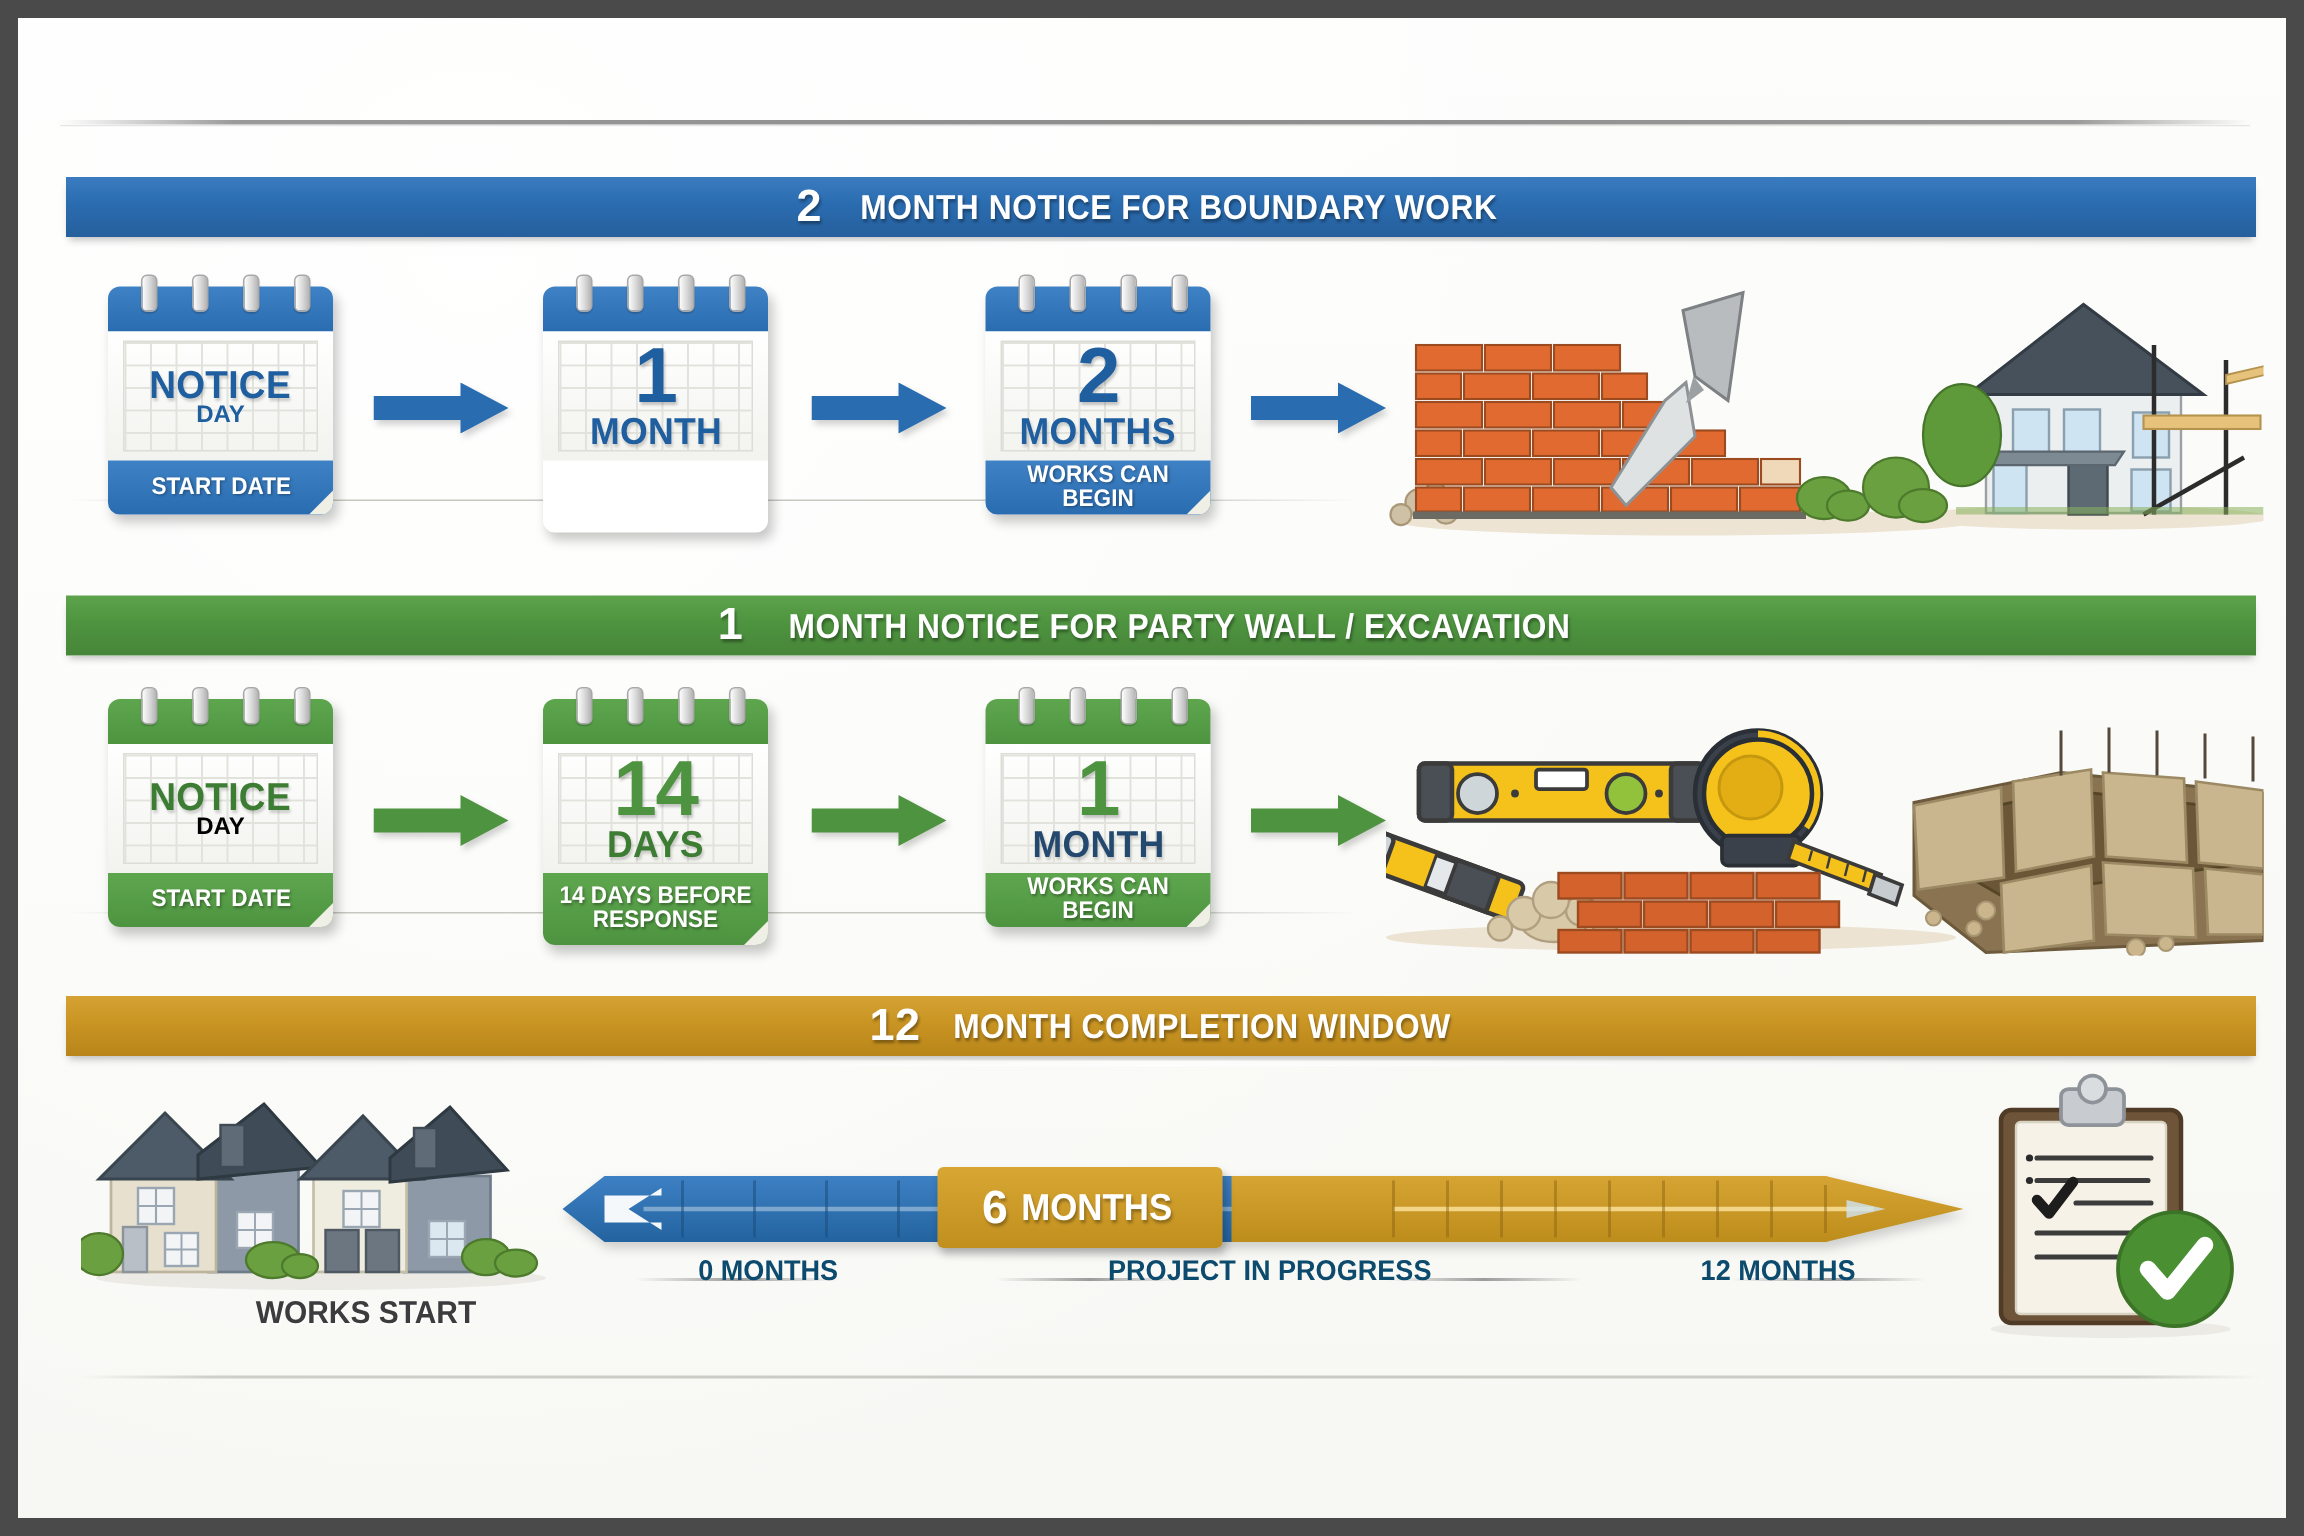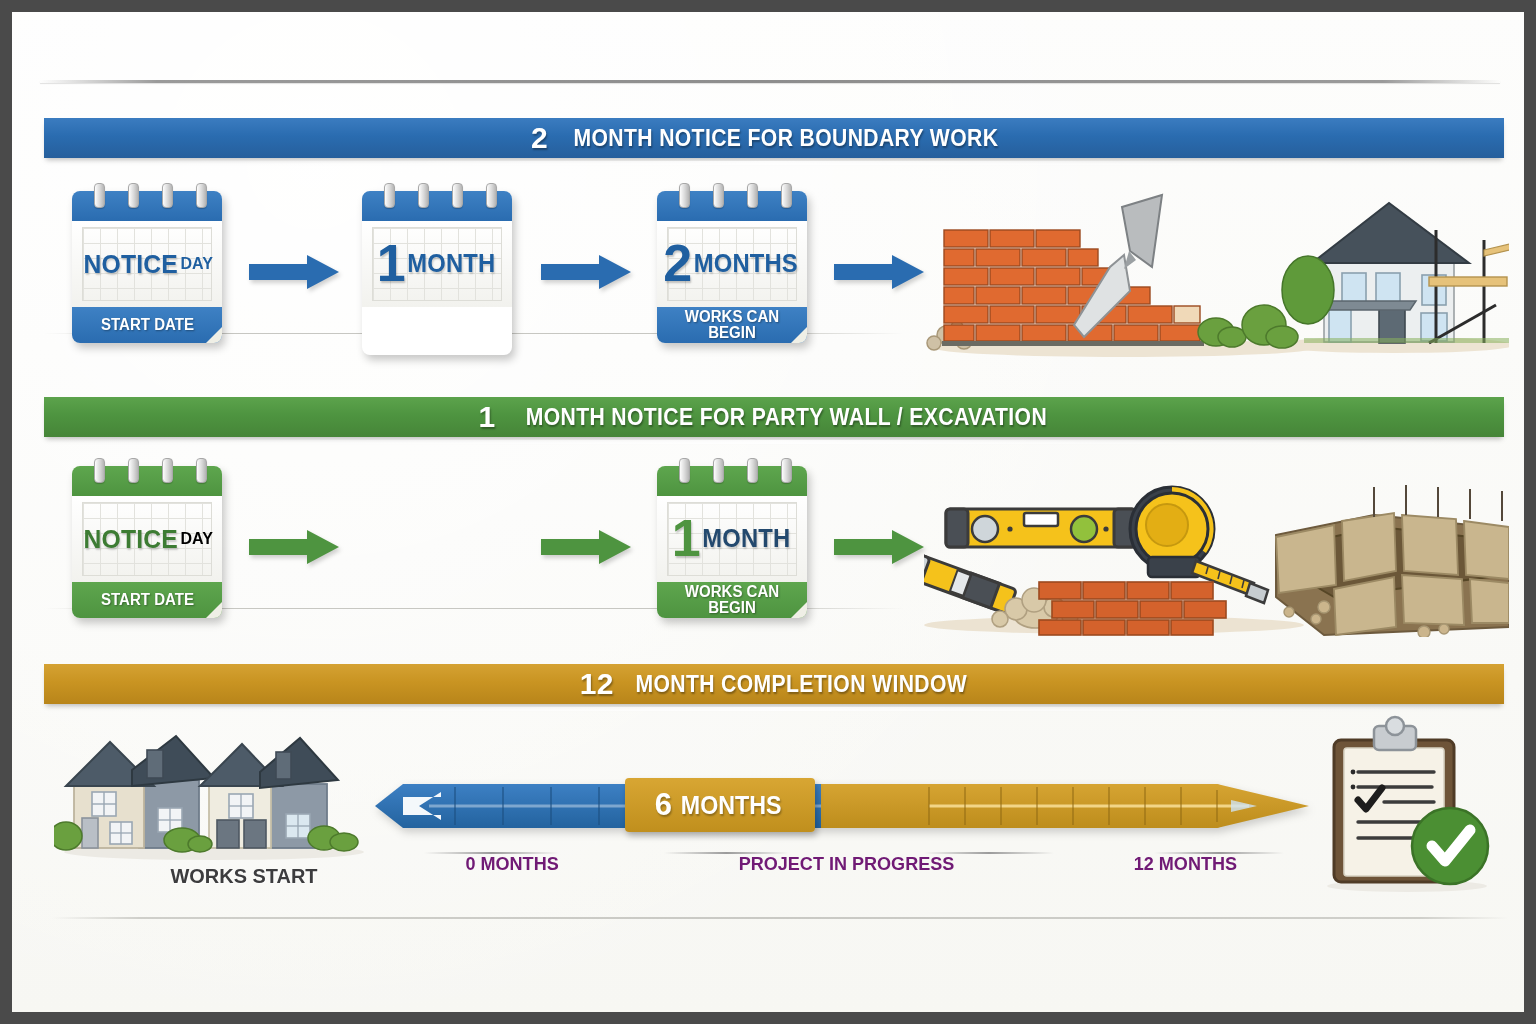--- a/index.html
+++ b/index.html
@@ -104,21 +104,21 @@
   .cal .grid {
     position: absolute; inset: 6px 10px 6px 10px;
     background-image:
       linear-gradient(to right, #e2e2dd 1px, transparent 1px),
       linear-gradient(to bottom, #e2e2dd 1px, transparent 1px);
     background-size: 17px 15px;
     border: 1px solid #ddddd7;
   }
   .cal .body .maintext {
     position: absolute; inset: 0;
-    display: flex; flex-direction: row;
+    display: flex; flex-direction: column;
     align-items: center; justify-content: center;
     line-height: .95;
     text-align: center;
   }
   .cal .num {
     font-size: 52px; font-weight: bold; letter-spacing: -1px;
     text-shadow: 1px 2px 2px rgba(0,0,0,.22);
   }
   .cal .word {
     font-size: 25px; font-weight: bold; letter-spacing: .2px;
@@ -163,23 +163,23 @@
   .arrow svg { width: 100%; height: 100%; display: block;
     filter: drop-shadow(2px 3px 2px rgba(0,0,0,.18)); }
 
   
   .illus { position: absolute; }
 
   
   #bottom { position: absolute; left: 32px; top: 700px; width: 1468px; height: 200px; }
   #tl-bar { position: absolute; left: 325px; top: 72px; width: 940px; height: 44px; }
   #tl-labels {
-    position: absolute; left: 325px; top: 138px; width: 940px; height: 28px;
+    position: absolute; left: 325px; top: 122px; width: 940px; height: 28px;
     display: flex; align-items: center; justify-content: space-between;
-    color: #701a75; font-size: 19px; font-weight: bold;
+    color: #0c4a6e; font-size: 19px; font-weight: bold;
   }
   #tl-labels .lbl { position: relative; padding: 0 14px; transform: scaleX(.95); white-space: nowrap;}
   .lbl-rule {
     position: absolute; top: 140px; height: 2px;
     background: linear-gradient(90deg, rgba(150,150,150,0), #9b9b9b, rgba(150,150,150,0));
   }
   #works-start {
     position: absolute; left: 70px; top: 152px; width: 260px;
     text-align: center; color: #3c3c3e; font-size: 21px; font-weight: bold;
     text-shadow: 1px 1px 1px rgba(255,255,255,.8);
@@ -412,20 +412,40 @@
           <span>START DATE</span>
         </div>
     </div>
 
     <div class="arrow" style="left:205px">
       <svg viewBox="0 0 90 34">
           <path d="M0 9 H58 V0 L90 17 L58 34 V25 H0 Z" fill="#4e9440"></path>
         </svg>
     </div>
 
+    <div class="cal green tall" style="left:318px">
+      <div class="hdr">
+        <div class="rings">
+          <div class="ring" style="left:22px"></div>
+            <div class="ring" style="left:56px"></div>
+          <div class="ring" style="left:90px"></div>
+            <div class="ring" style="left:124px"></div>
+        </div>
+      </div>
+      <div class="body">
+        <div class="grid"></div>
+        <div class="maintext">
+          <div class="num">14</div>
+          <div class="word word-green">DAYS</div>
+        </div>
+      </div>
+      <div class="foot">
+          <span>14 DAYS BEFORE RESPONSE</span>
+        </div>
+    </div>
 
     <div class="arrow" style="left:497px">
       <svg viewBox="0 0 90 34">
           <path d="M0 9 H58 V0 L90 17 L58 34 V25 H0 Z" fill="#4e9440"></path>
         </svg>
     </div>
 
     <div class="cal green" style="left:613px">
       <div class="hdr">
         <div class="rings">

